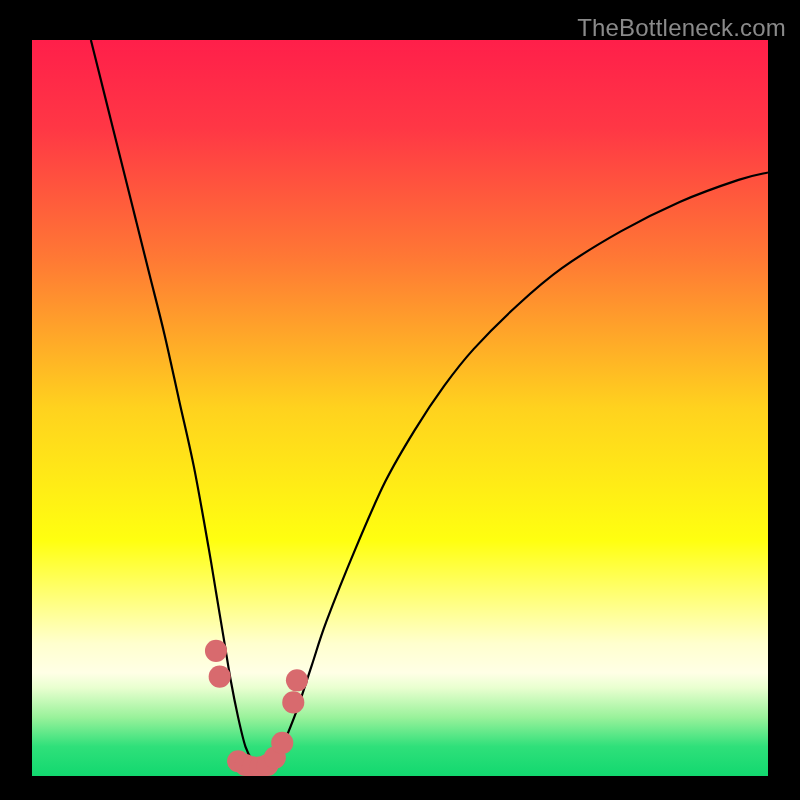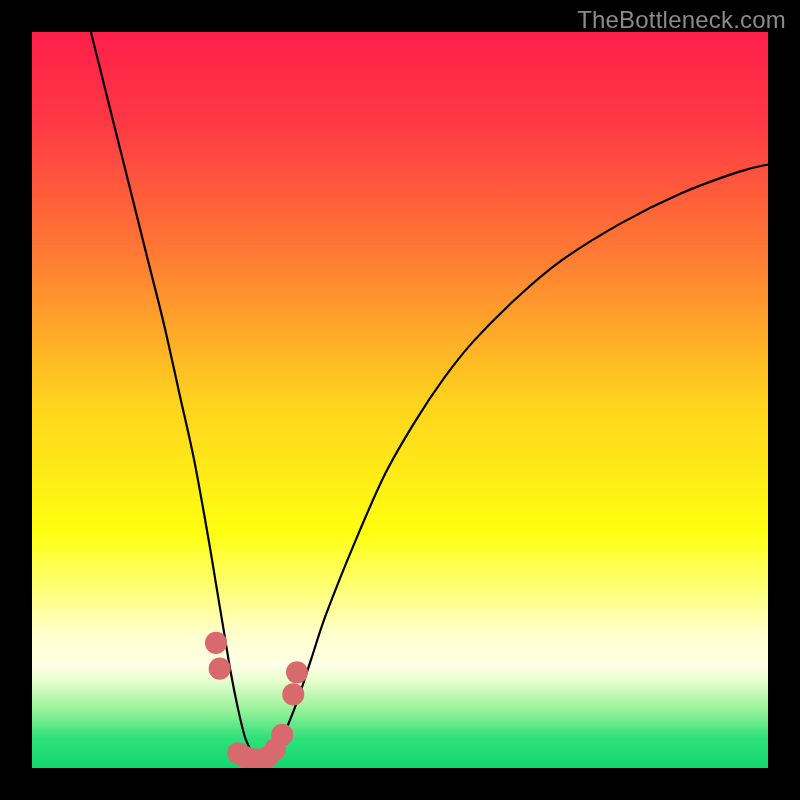--- a/index.html
+++ b/index.html
@@ -6,21 +6,21 @@
     margin: 0;
     padding: 0;
     width: 800px;
     height: 800px;
     background: #000;
     overflow: hidden;
   }
   .frame {
     position: absolute;
     left: 0;
-    top: 0;
+    top: 8px;
     width: 800px;
     height: 764px;
     background: #000;
   }
   .plot {
     position: absolute;
     left: 32px;
     top: 32px;
     width: 736px;
     height: 736px;

